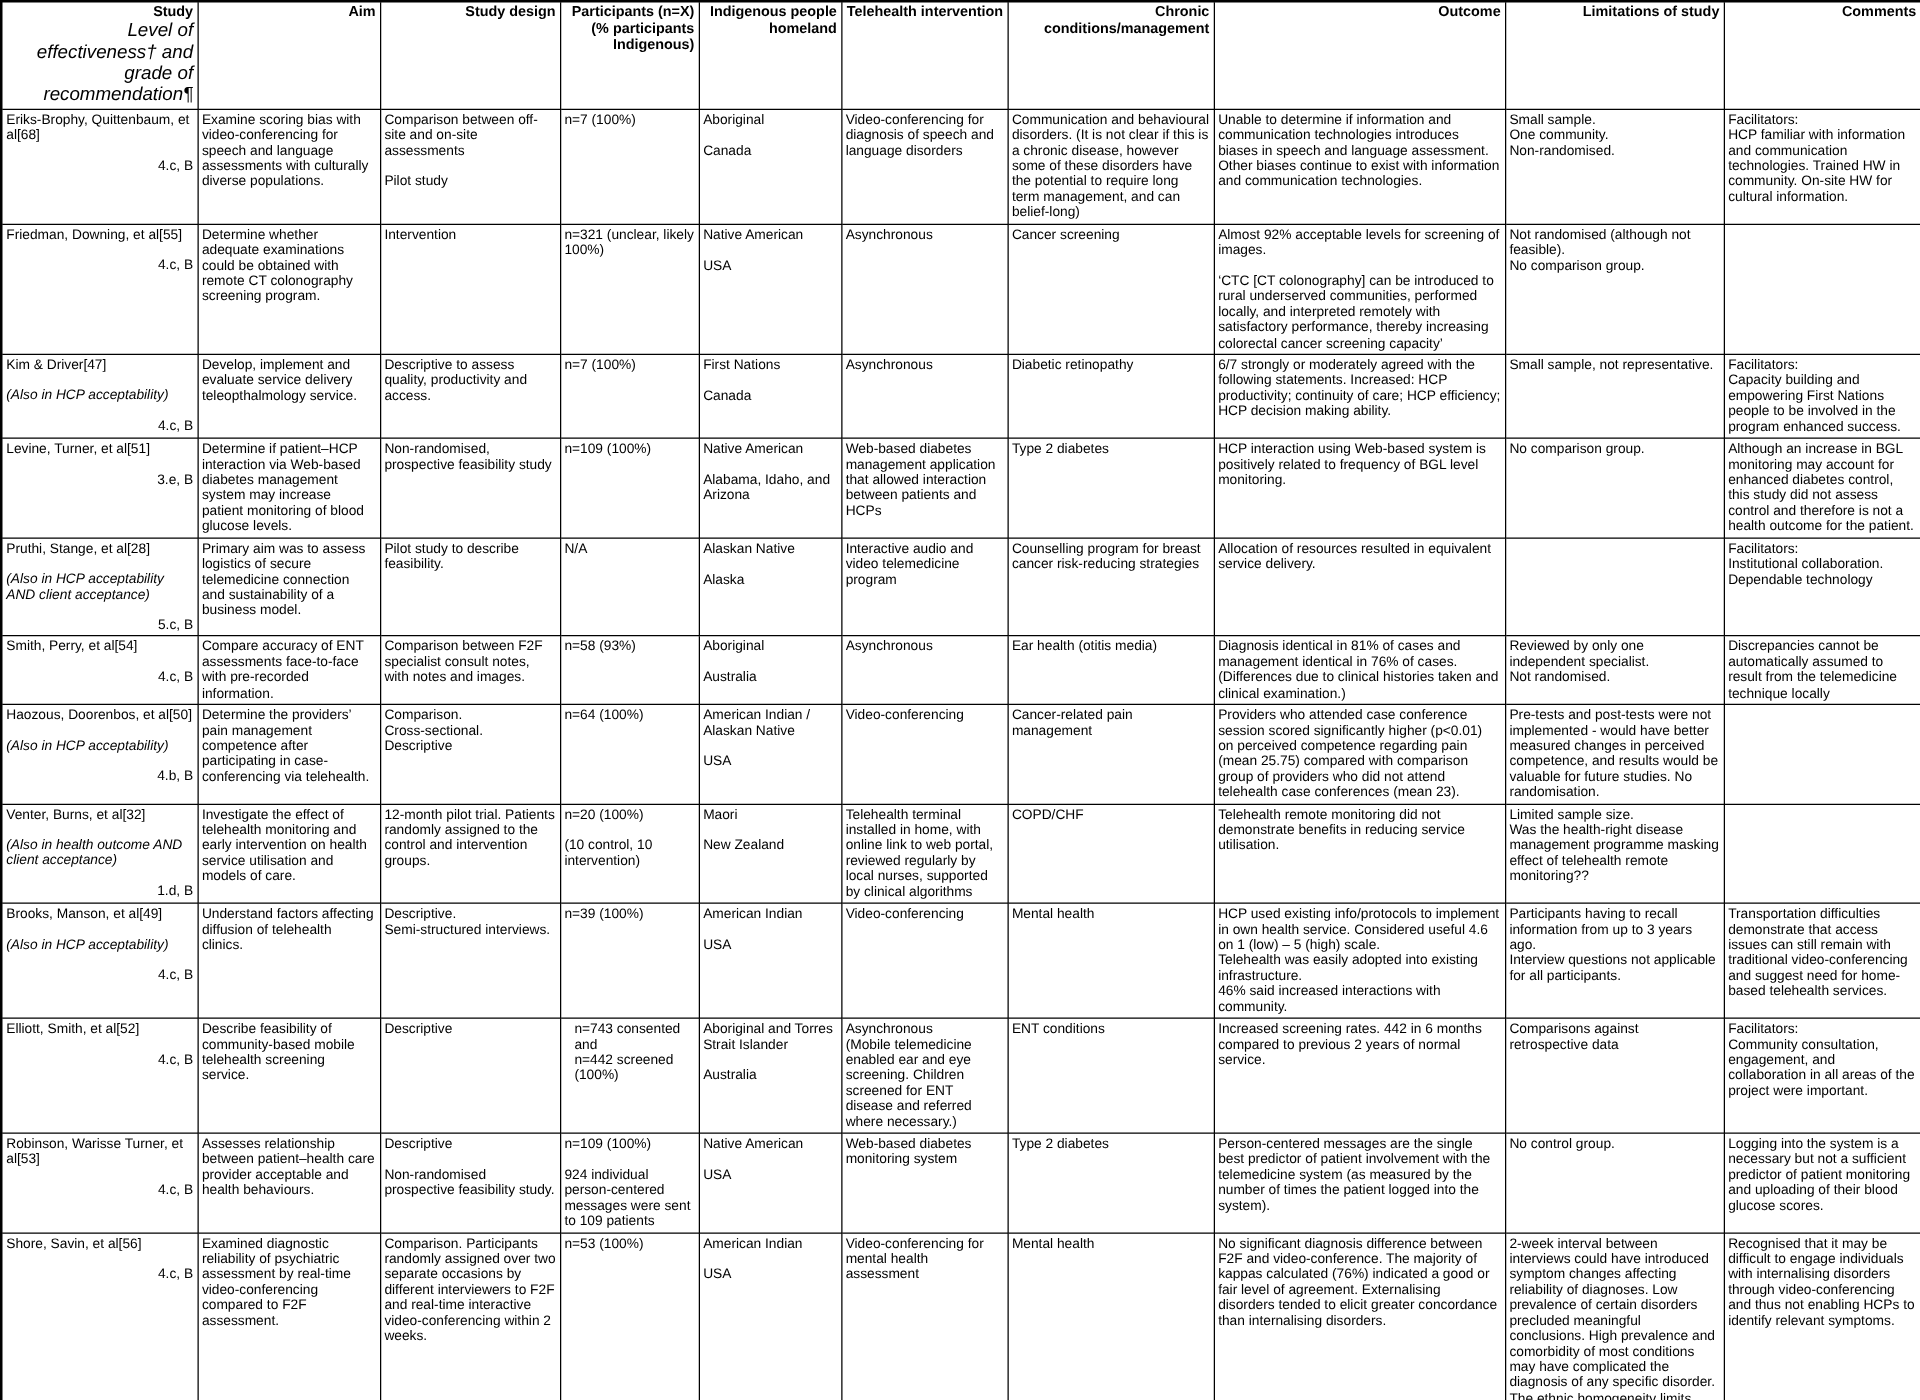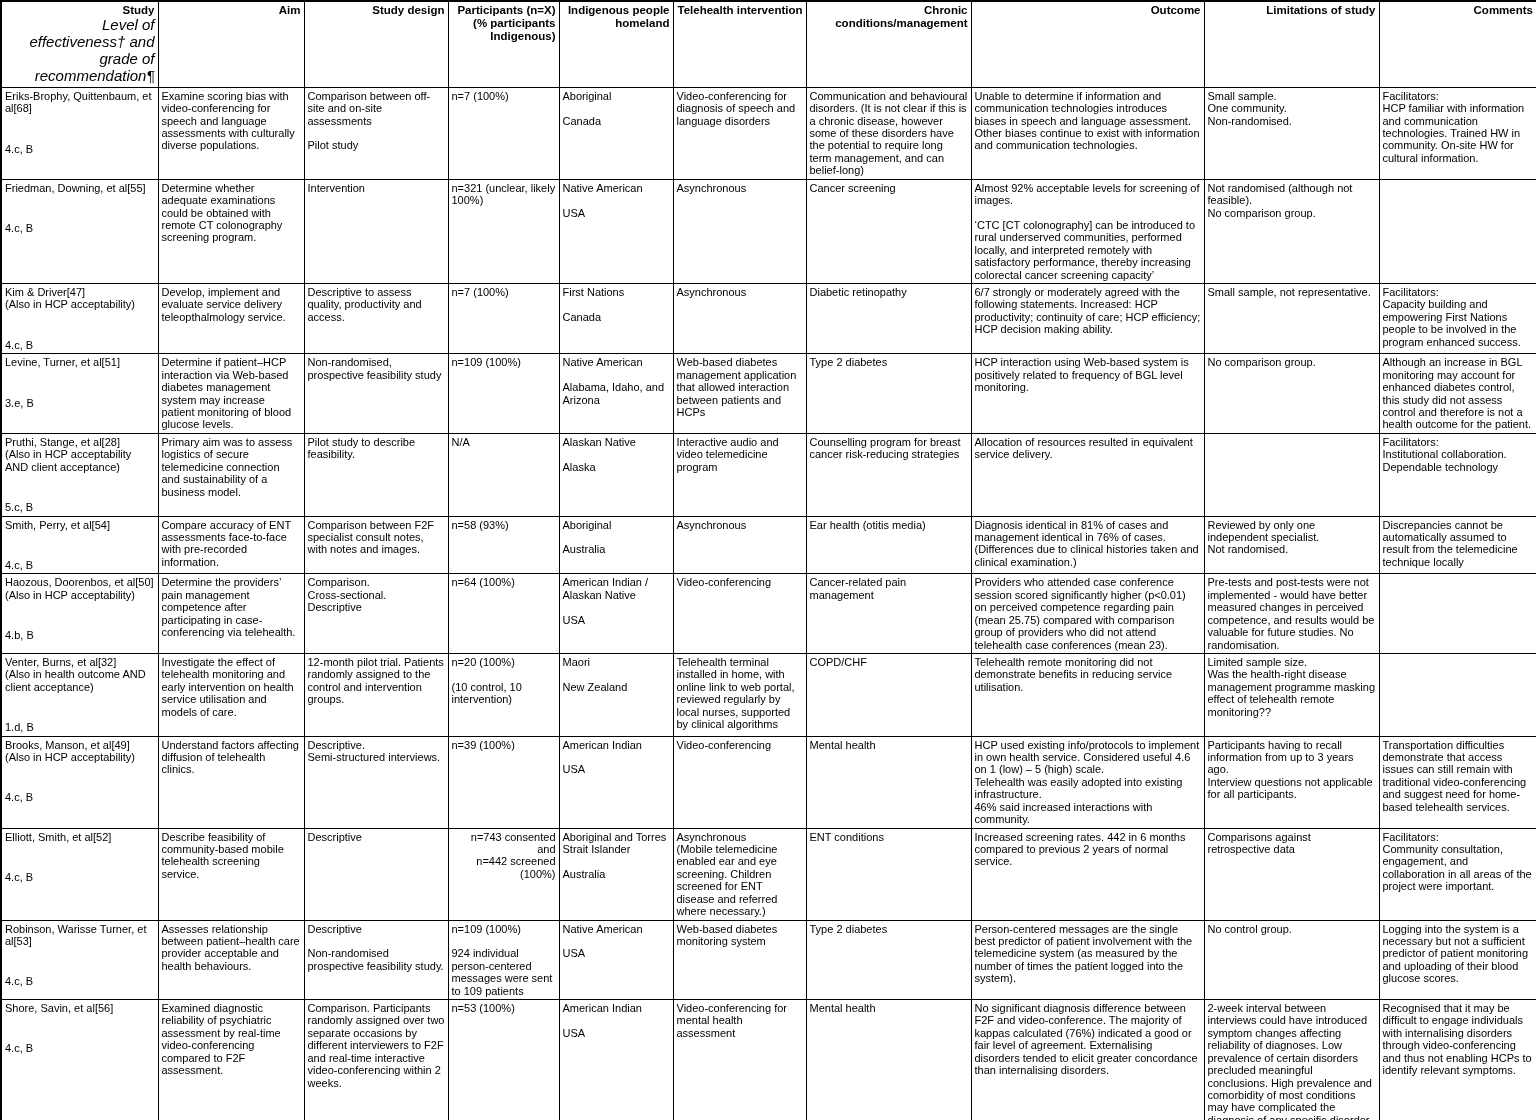--- a/index.html
+++ b/index.html
@@ -37,23 +37,26 @@
   .th-sub {
     font-weight: normal;
     font-style: italic;
     font-size: 15px;
   }
   table.studies td {
     white-space: pre-line;
     font-size: 11px;
   }
   .study-note {
+    font-style: italic;
+    margin-top: 12px;
   }
   .study-grade {
-    margin-top: 28px;
+    margin-top: 12px;
+    text-align: right;
   }
   .footnotes {
     padding: 2px 0 0 2px;
     font-size: 11px;
     line-height: 1.3;
   }
   .fn sup { font-size: 8px; }
 </style>
 </head>
 <body>
@@ -235,21 +238,21 @@
 Telehealth was easily adopted into existing infrastructure.
 46% said increased interactions with community.</td>
           <td>Participants having to recall information from up to 3 years ago.
 Interview questions not applicable for all participants.</td>
           <td>Transportation difficulties demonstrate that access issues can still remain with traditional video-conferencing and suggest need for home-based telehealth services.</td>
         </tr>
         <tr>
           <td><div class="study-name">Elliott, Smith, et al[52]</div><div class="study-grade">4.c, B</div></td>
           <td>Describe feasibility of community-based mobile telehealth screening service.</td>
           <td>Descriptive</td>
-          <td style="text-align: right; padding-left: 11px;">n=743 consented
+          <td style="text-align: left; padding-left: 11px;">n=743 consented
 and
 n=442 screened
 (100%)</td>
           <td>Aboriginal and Torres Strait Islander
 
 Australia</td>
           <td>Asynchronous
 (Mobile telemedicine enabled ear and eye screening. Children screened for ENT disease and referred where necessary.)</td>
           <td>ENT conditions</td>
           <td>Increased screening rates. 442 in 6 months compared to previous 2 years of normal service.</td>

